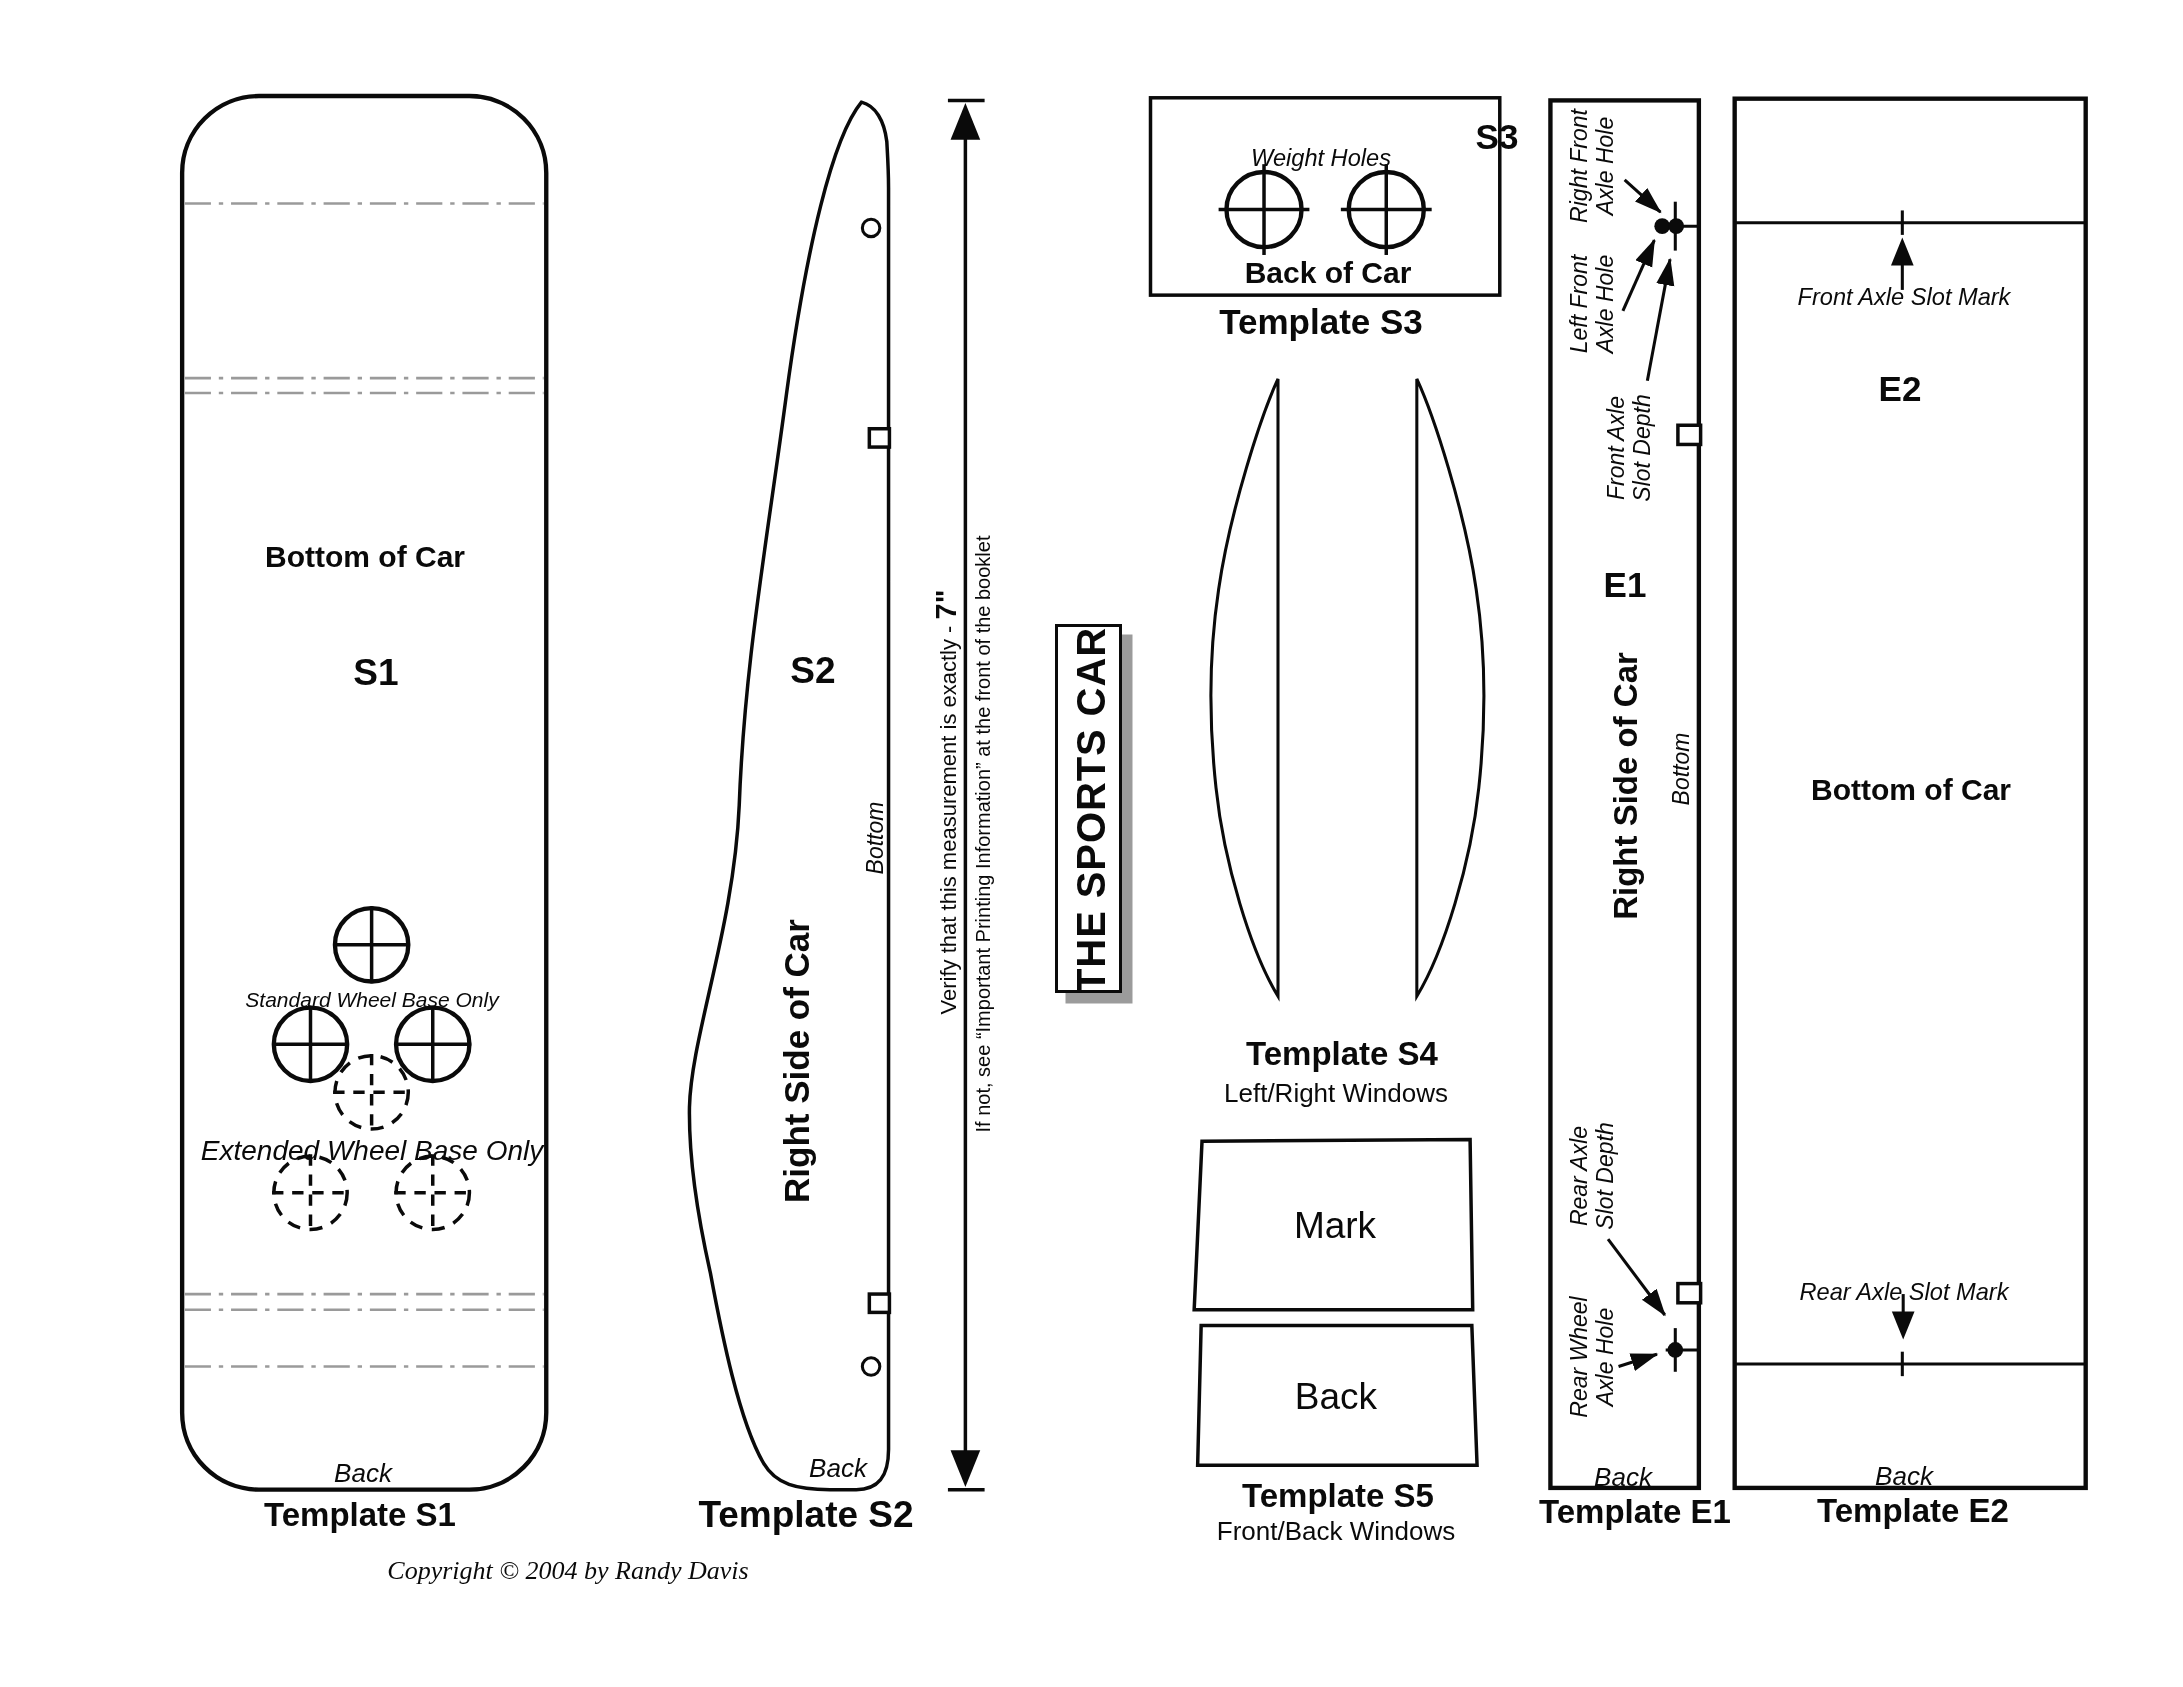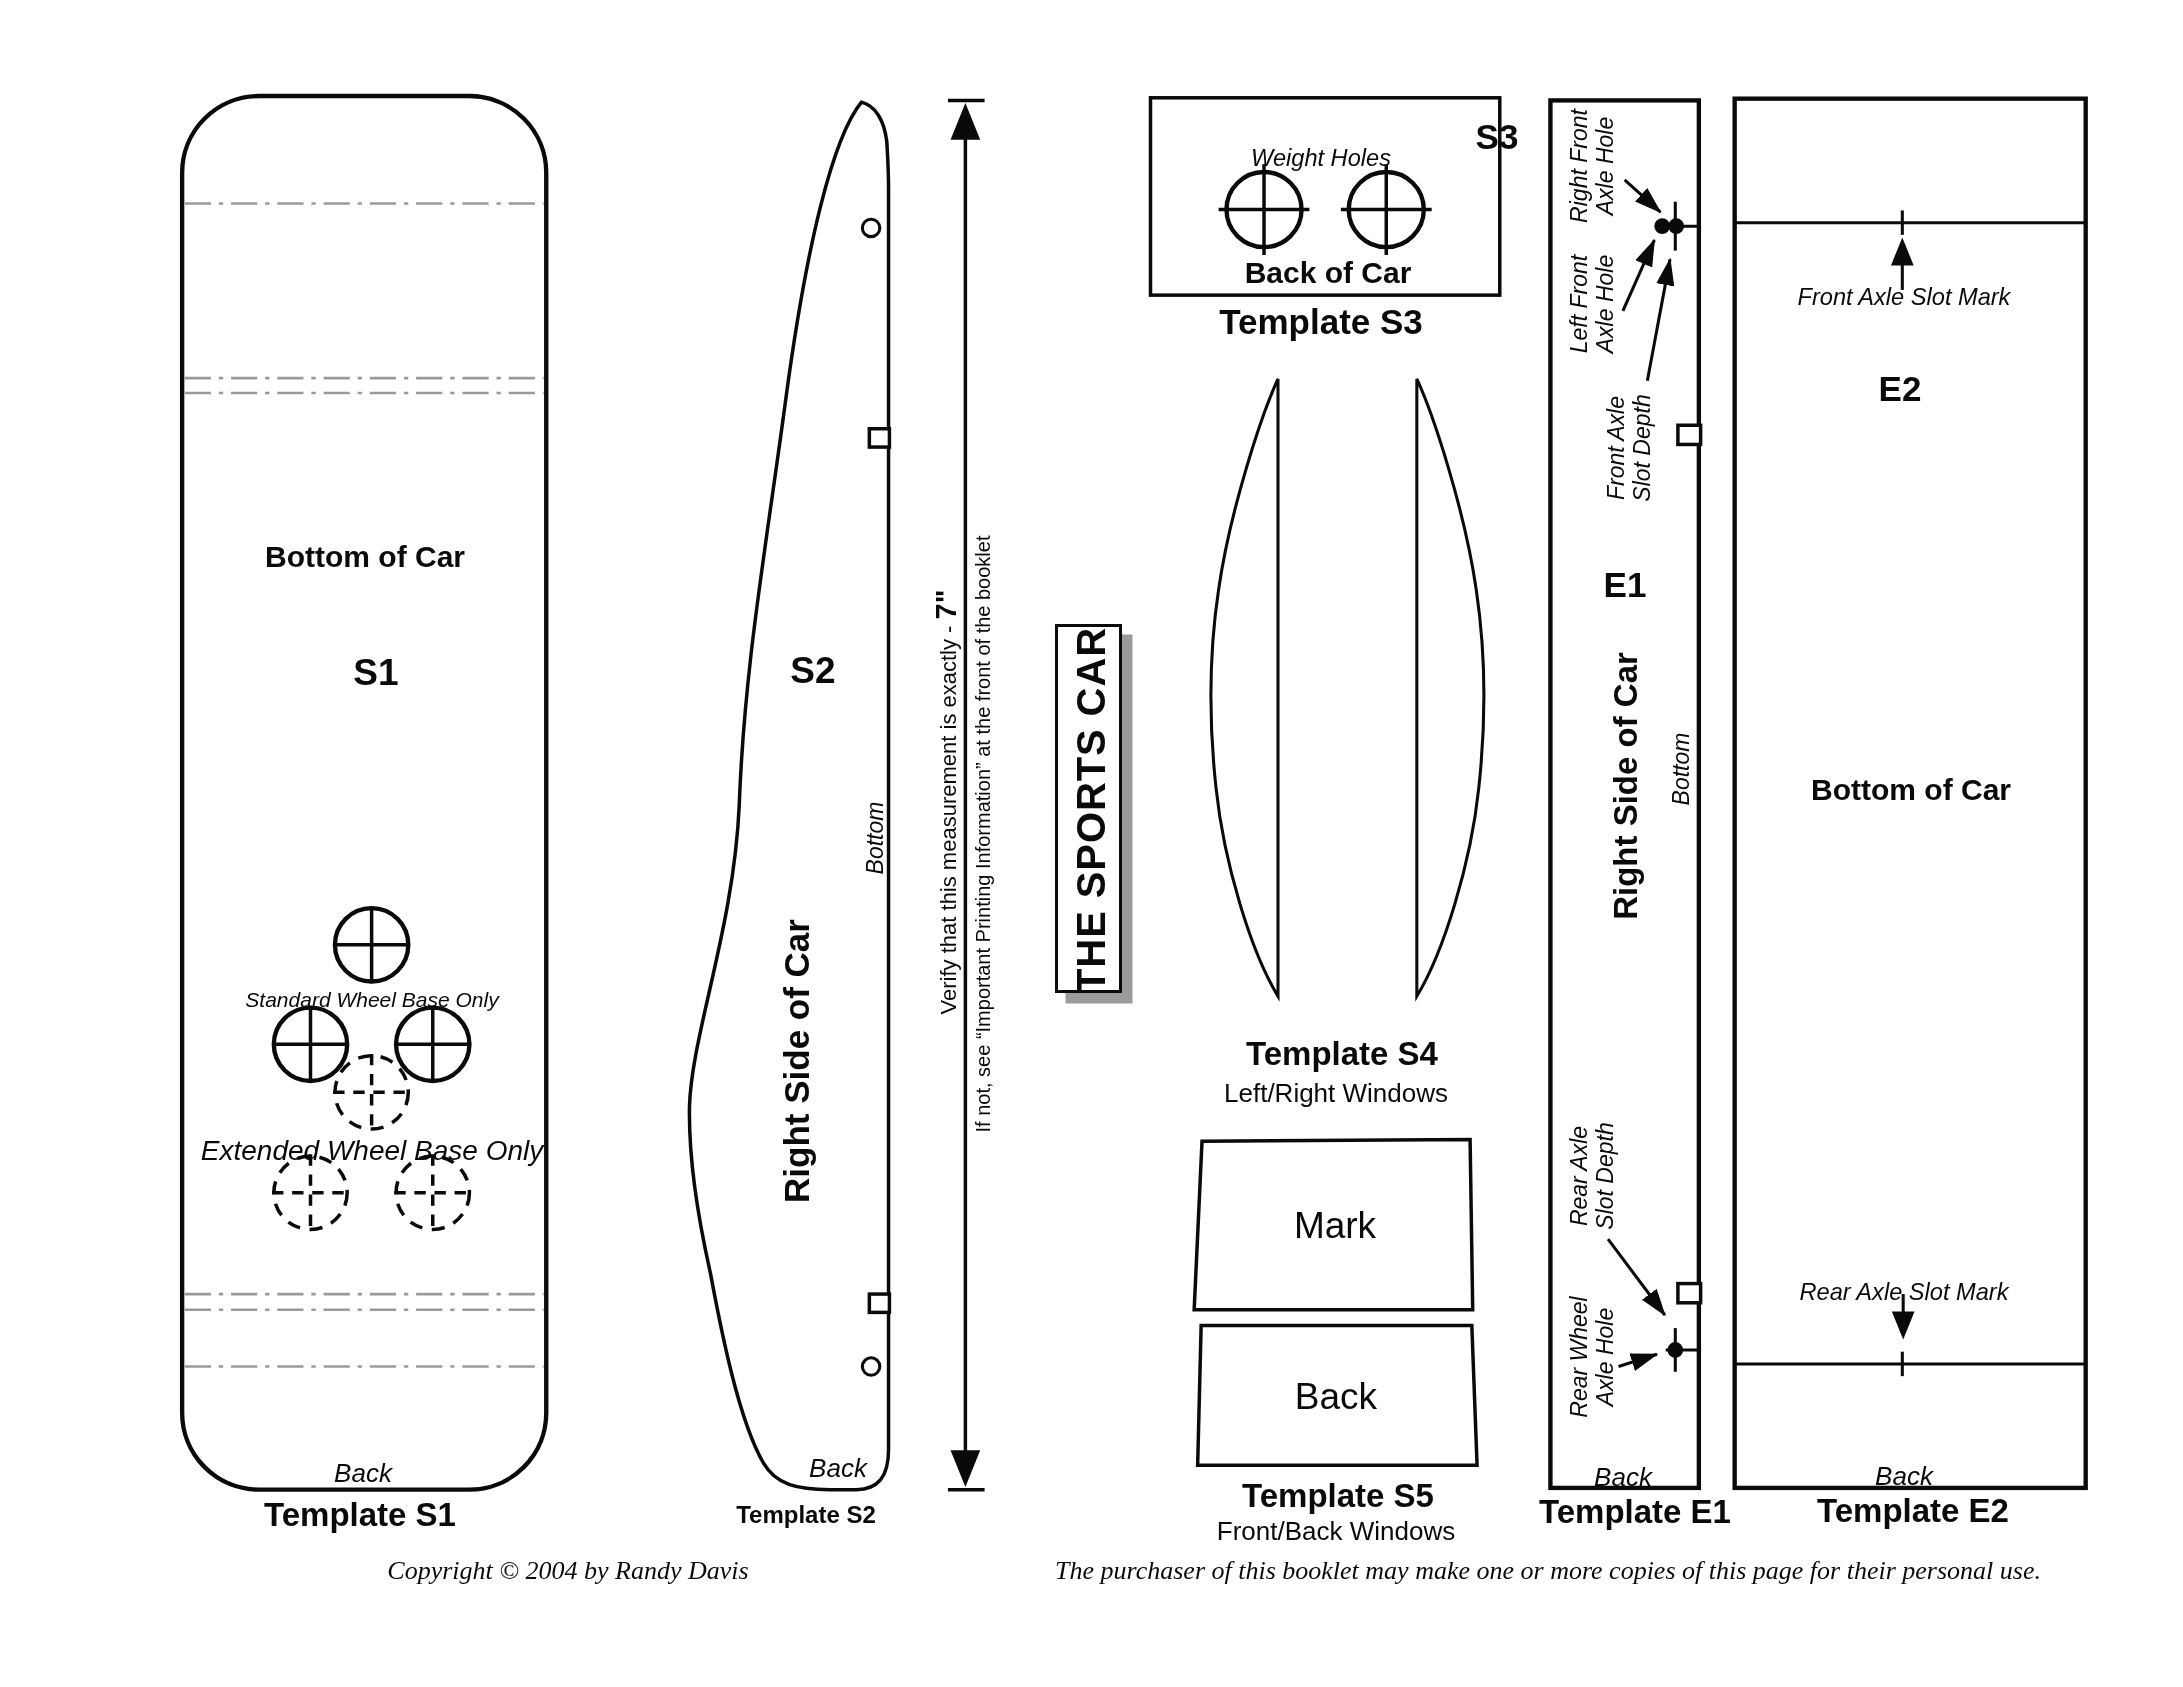--- a/index.html
+++ b/index.html
@@ -152,21 +152,21 @@
   <div class="lbl b" style="left:376px;top:673px;font-size:37px;">S1</div>
   <div class="lbl it" style="left:372px;top:1000px;font-size:21px;">Standard Wheel Base Only</div>
   <div class="lbl it" style="left:372px;top:1142px;font-size:28px;margin-top:9px;">Extended Wheel Base Only</div>
   <div class="lbl it" style="left:363px;top:1474px;font-size:26px;">Back</div>
   <div class="lbl b" style="left:360px;top:1515px;font-size:33px;">Template S1</div>
 
   <div class="lbl b" style="left:813px;top:671px;font-size:37px;">S2</div>
   <div class="lbl rot it" style="left:876px;top:838px;font-size:23px;">Bottom</div>
   <div class="lbl rot b" style="left:797px;top:1061px;font-size:35px;">Right Side of Car</div>
   <div class="lbl it" style="left:838px;top:1469px;font-size:26px;">Back</div>
-  <div class="lbl b" style="left:806px;top:1515px;font-size:24px;">Template S2</div>
+  <div class="lbl b" style="left:806px;top:1515px;font-size:37px;">Template S2</div>
 
   <div class="lbl rot" style="left:946px;top:802px;font-size:22px;">
     <span>Verify that this measurement is exactly - </span><span class="vval">7"</span>
   </div>
   <div class="lbl rot" style="left:983px;top:834px;font-size:20px;">If not, see “Important Printing Information” at the front of the booklet</div>
 
   <div class="titlebox">
     <div class="lbl rot b" style="left:33px;top:183px;font-size:40px;letter-spacing:0.9px;">THE SPORTS CAR</div>
   </div>
 
@@ -200,16 +200,15 @@
   <div class="lbl b" style="left:1635px;top:1512px;font-size:33px;">Template E1</div>
 
   <div class="lbl it" style="left:1904px;top:297px;font-size:23.6px;">Front Axle Slot Mark</div>
   <div class="lbl b" style="left:1900px;top:389px;font-size:35px;">E2</div>
   <div class="lbl b" style="left:1911px;top:790px;font-size:30px;">Bottom of Car</div>
   <div class="lbl it" style="left:1904px;top:1275px;font-size:23.6px;margin-top:17px;">Rear Axle Slot Mark</div>
   <div class="lbl it" style="left:1904px;top:1477px;font-size:26px;">Back</div>
   <div class="lbl b" style="left:1913px;top:1511px;font-size:33px;">Template E2</div>
 
   <div class="lbl serif it" style="left:568px;top:1571px;font-size:26px;">Copyright © 2004 by Randy Davis</div>
-  <div class="lbl serif it" style="left:1548px;top:1571px;font-size:26px;">The purchaser of this booklet may make one or more copies of this page for their personal use.</div>
 
 </div>
 
 
 </body></html>

